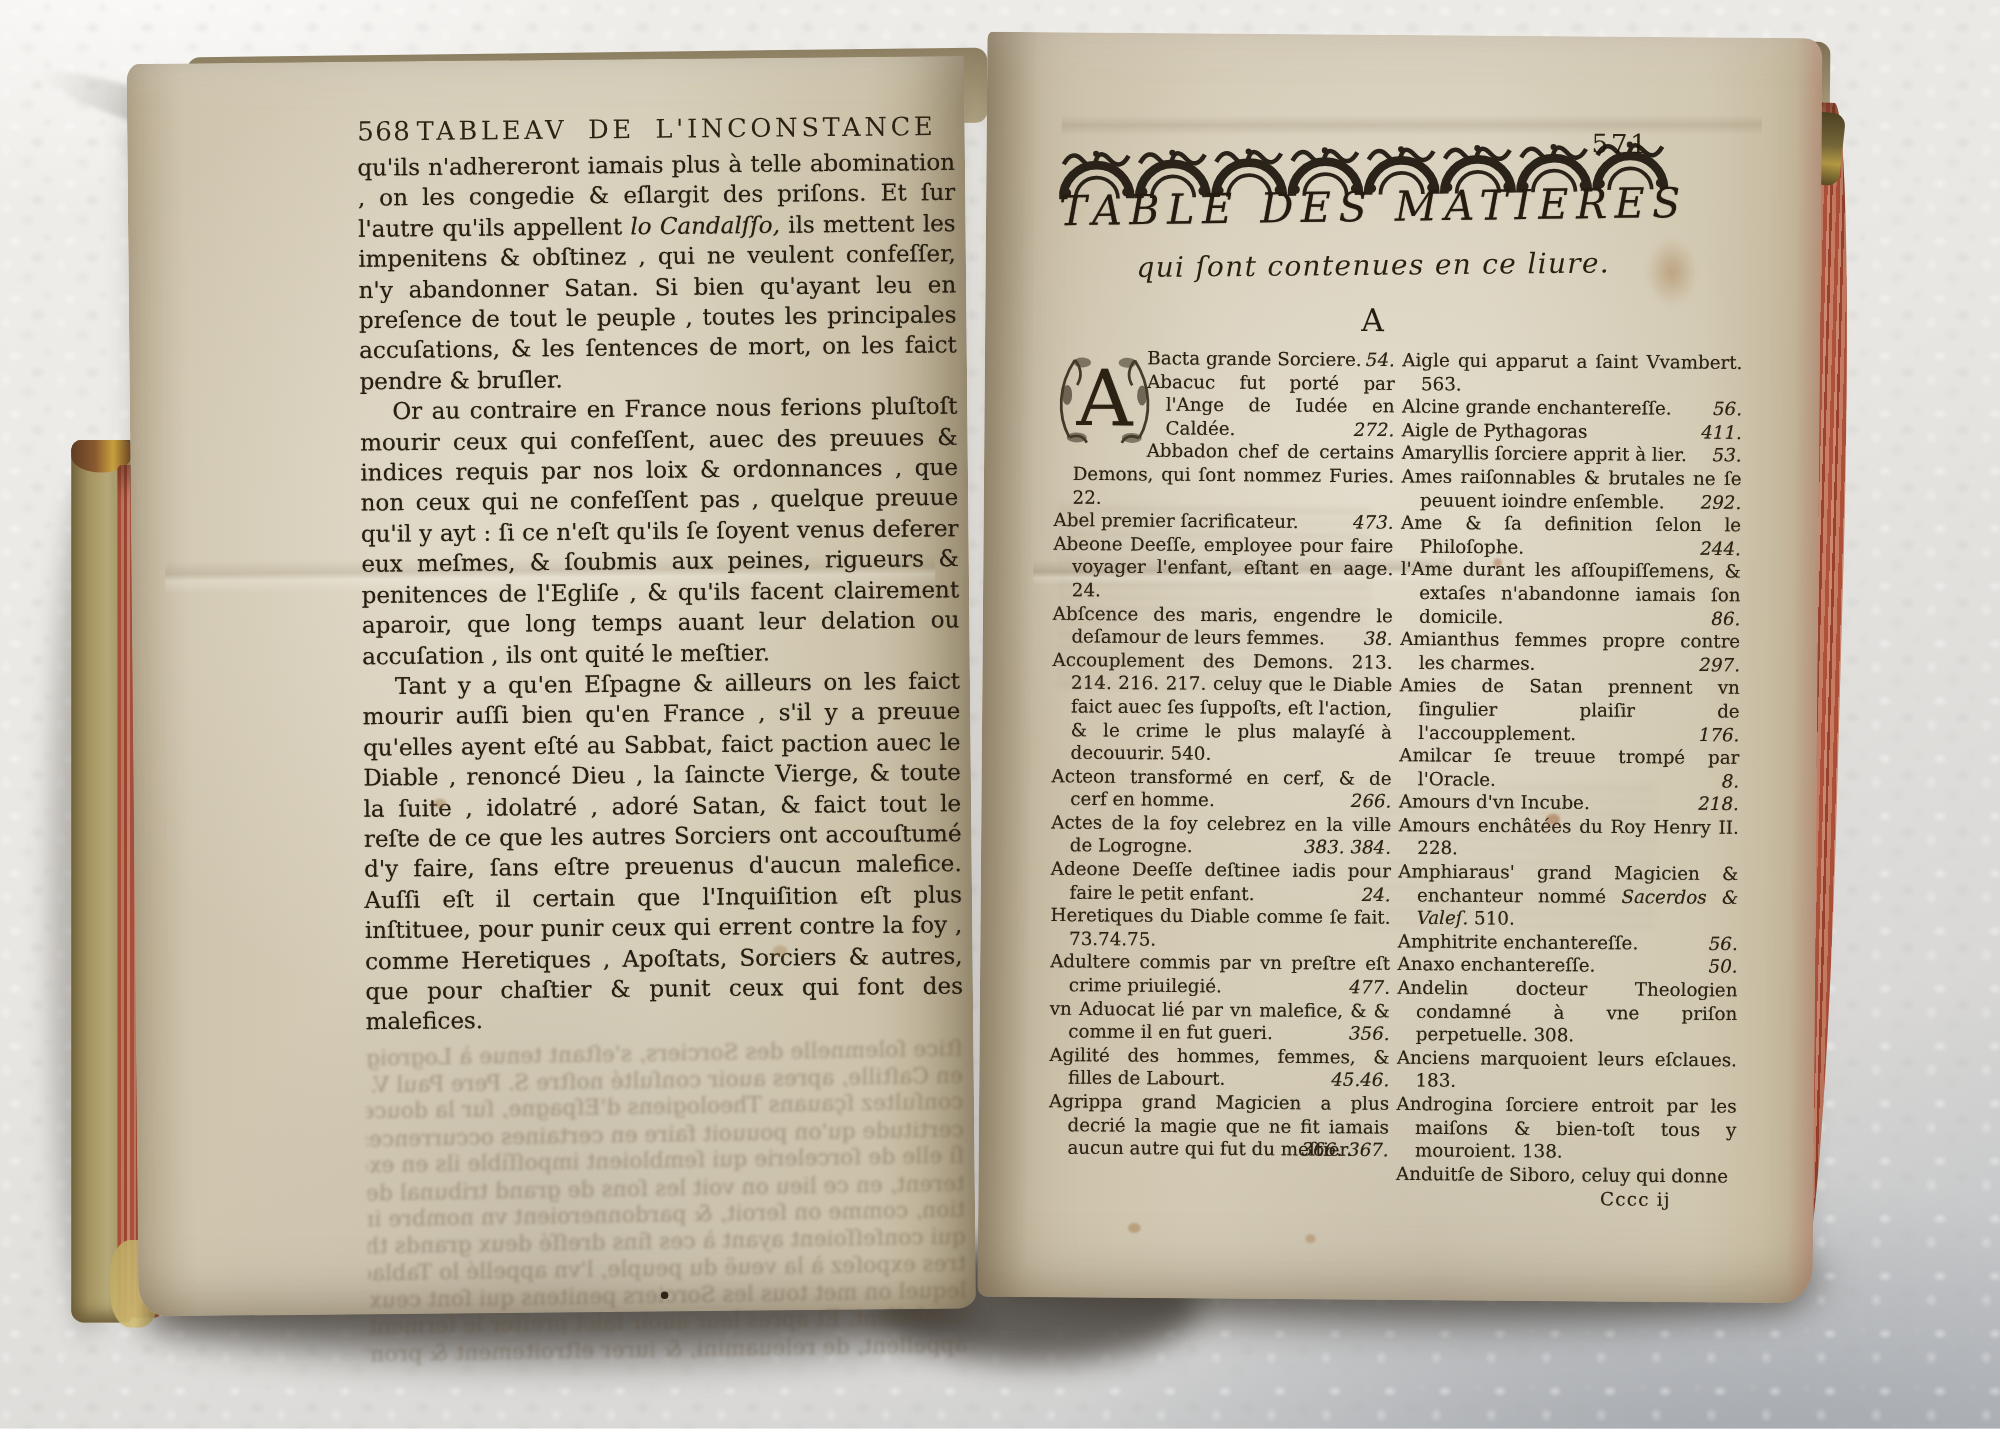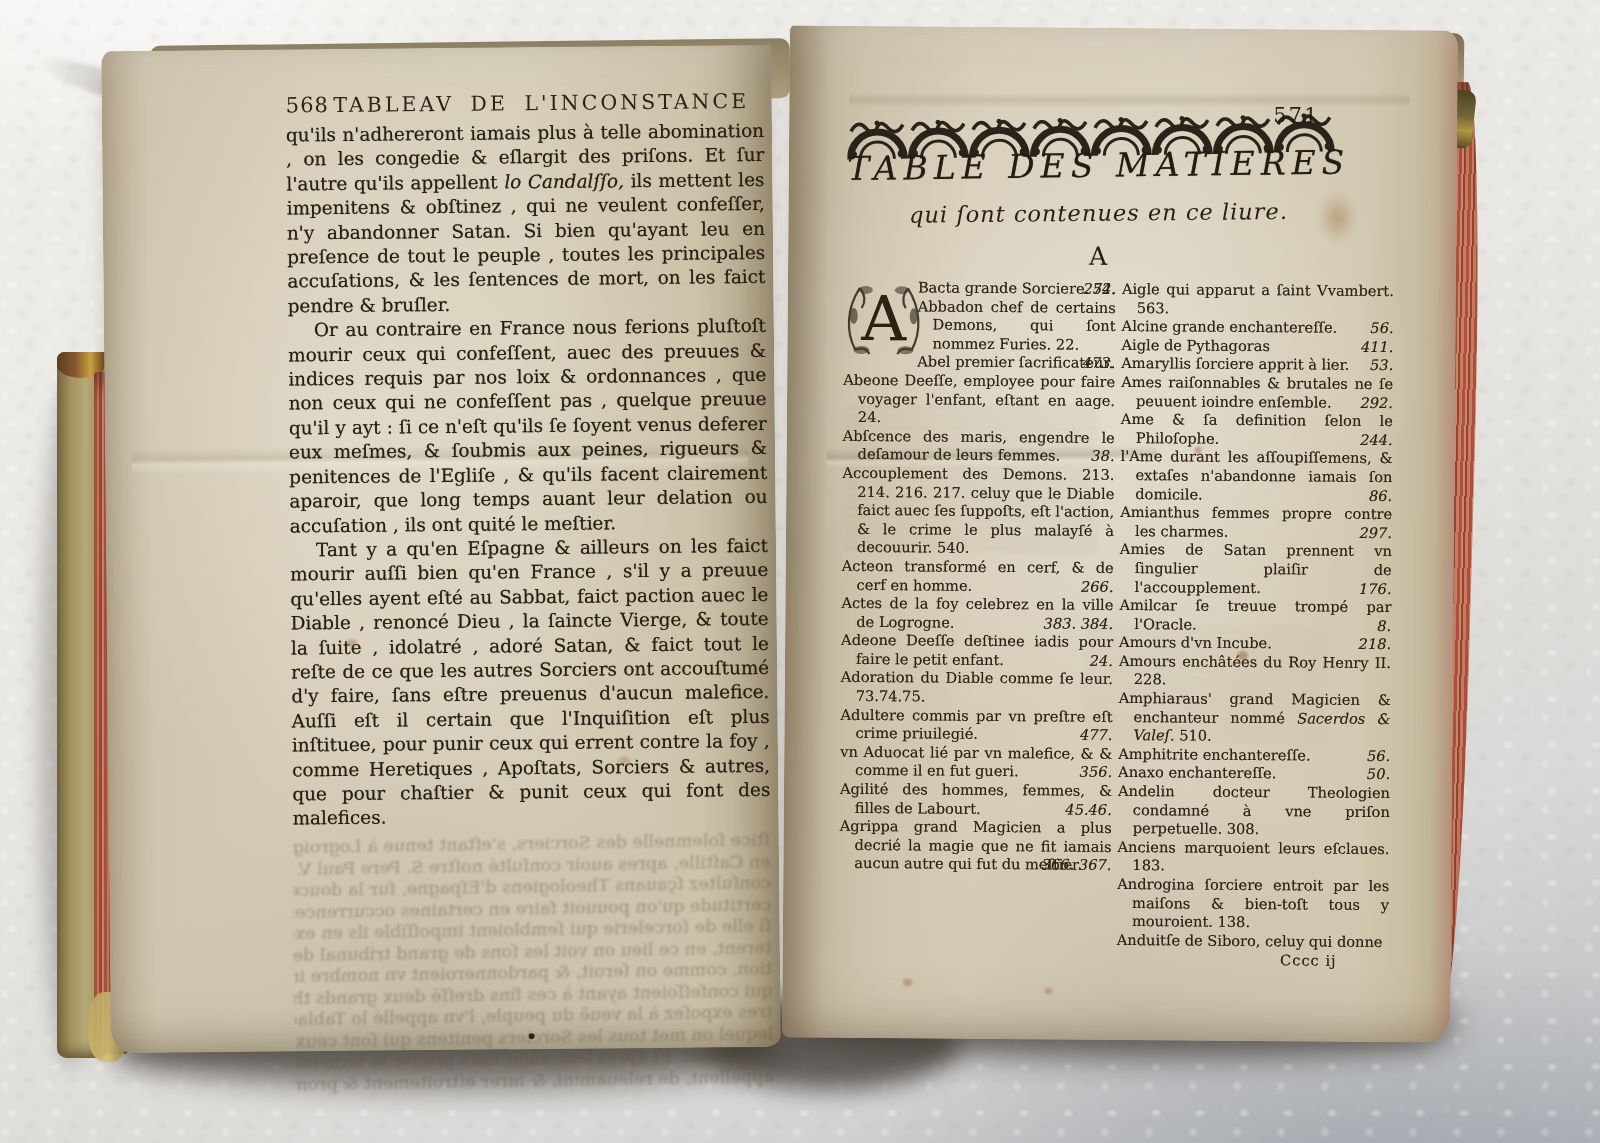--- a/index.html
+++ b/index.html
@@ -227,33 +227,33 @@
                 <ellipse cx="22" cy="10" rx="7" ry="4" fill="#2b2213" stroke="none" opacity=".6"></ellipse>
                 <ellipse cx="58" cy="10" rx="7" ry="4" fill="#2b2213" stroke="none" opacity=".6"></ellipse>
                 <ellipse cx="18" cy="70" rx="8" ry="4" fill="#2b2213" stroke="none" opacity=".6"></ellipse>
                 <ellipse cx="62" cy="70" rx="8" ry="4" fill="#2b2213" stroke="none" opacity=".6"></ellipse>
               </g>
             </svg>
             <span class="dropcap-letter">A</span>
           </div>
 
         <div class="entry"><span>Bacta grande Sorciere.</span><span class="pg">54.</span></div>
-            <div class="entry"><span class="pg">272.</span></div>
+            <div class="entry"><span>Abacuc fut porté par l'Ange de Iudée en Caldée.</span><span class="pg">272.</span></div>
             <div class="entry"><span>Abbadon chef de certains Demons, qui ſont nommez Furies. 22.</span></div>
           </div>
         <div>
 
         <div class="entry"><span>Abel premier ſacrificateur.</span><span class="pg">473.</span></div>
             <div class="entry"><span>Abeone Deeſſe, employee pour faire voyager l'enfant, eſtant en aage. 24.</span></div>
             <div class="entry"><span>Abſcence des maris, engendre le deſamour de leurs femmes.</span><span class="pg">38.</span></div>
             <div class="entry"><span>Accouplement des Demons. 213. 214. 216. 217. celuy que le Diable faict auec ſes ſuppoſts, eſt l'action, &amp; le crime le plus malayſé à decouurir. 540.</span></div>
             <div class="entry"><span>Acteon transformé en cerf, &amp; de cerf en homme.</span><span class="pg">266.</span></div>
             <div class="entry"><span>Actes de la foy celebrez en la ville de Logrogne.</span><span class="pg">383. 384.</span></div>
             <div class="entry"><span>Adeone Deeſſe deſtinee iadis pour faire le petit enfant.</span><span class="pg">24.</span></div>
-            <div class="entry"><span>Adoration du Diable comme ſe leur. 73.74.75.</span></div>
+            <div class="entry"><span>Heretiques du Diable comme ſe fait. 73.74.75.</span></div>
             <div class="entry"><span>Adultere commis par vn preſtre eſt crime priuilegié.</span><span class="pg">477.</span></div>
             <div class="entry"><span>vn Aduocat lié par vn malefice, &amp; &amp; comme il en fut gueri.</span><span class="pg">356.</span></div>
             <div class="entry"><span>Agilité des hommes, femmes, &amp; filles de Labourt.</span><span class="pg">45.46.</span></div>
             <div class="entry"><span>Agrippa grand Magicien a plus decrié la magie que ne fit iamais aucun autre qui fut du meſtier.</span><span class="pg">366. 367.</span></div>
           </div>
       </div>
       <div class="col c2">
         <div>
 
         <div class="entry"><span>Aigle qui apparut a ſaint Vvambert. 563.</span></div>

